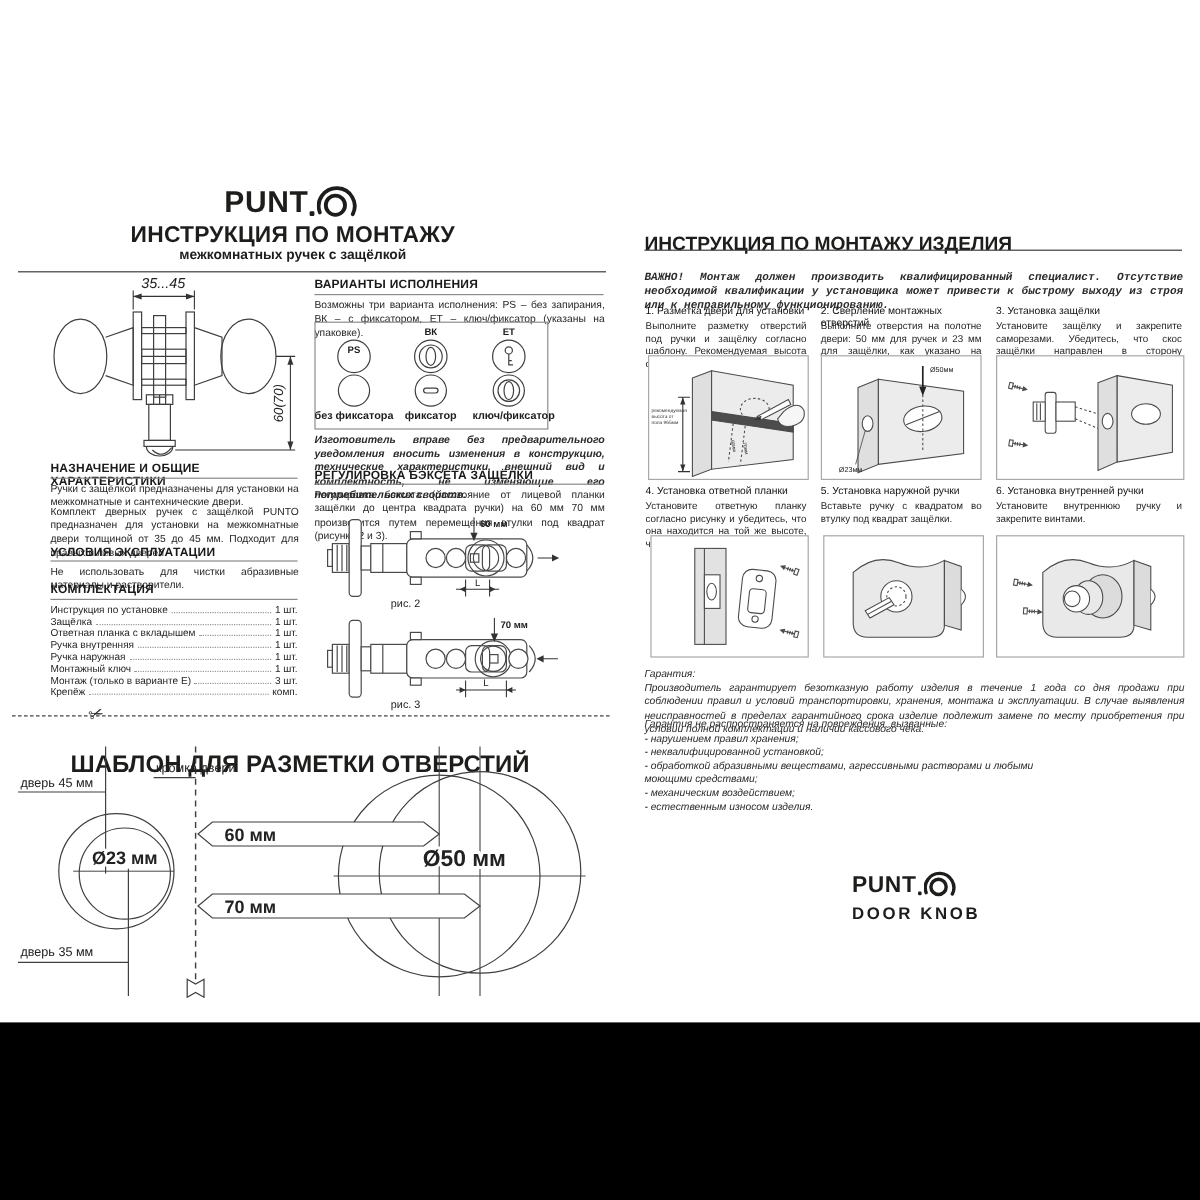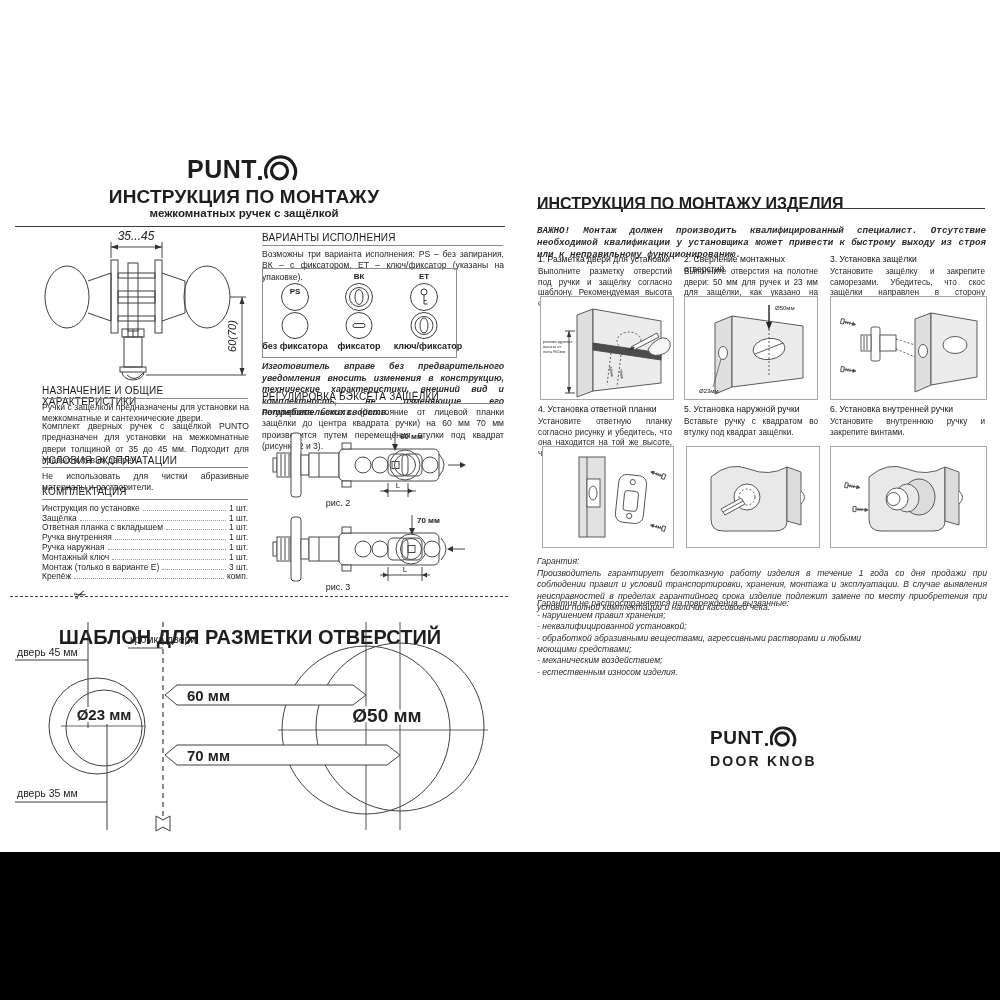--- a/index.html
+++ b/index.html
@@ -2,21 +2,21 @@
 <html><head>
 <meta charset="utf-8">
 <style>
   html,body{margin:0;padding:0;background:#fff;}
   #sheet{position:relative;width:1000px;height:1000px;background:#fff;overflow:hidden;
          font-family:"Liberation Sans",sans-serif;color:#1d1d1b;}
   .abs{position:absolute;}
   .ctr{text-align:center;}
   .rule{border-top:1.5px solid #3c3c3c;height:0;}
   .thinrule{border-top:1px solid #8a8a8a;height:0;}
-  .h-sec{font-size:10px;font-weight:normal;letter-spacing:.2px;color:#1a1a1a;}
+  .h-sec{font-size:10px;font-weight:bold;letter-spacing:.2px;color:#1a1a1a;}
   .body-txt{font-size:8.6px;line-height:1.32;color:#262626;text-align:justify;}
   .semib{font-weight:600;}
   .pkg-row{display:flex;align-items:flex-end;font-size:8.4px;color:#262626;height:9.8px;}
   .pkg-label{white-space:nowrap;}
   .pkg-dots{flex:1;border-bottom:1px dotted #999;margin:0 3px 2px 3px;}
   .pkg-qty{white-space:nowrap;}
   .step-title{font-size:8.6px;color:#111;}
   .step-text{font-size:8.2px;line-height:1.3;color:#262626;text-align:justify;}
   .img-box{border:1px solid #a8a8a8;background:#fff;}
   .logo-row{display:flex;justify-content:center;align-items:flex-end;}

